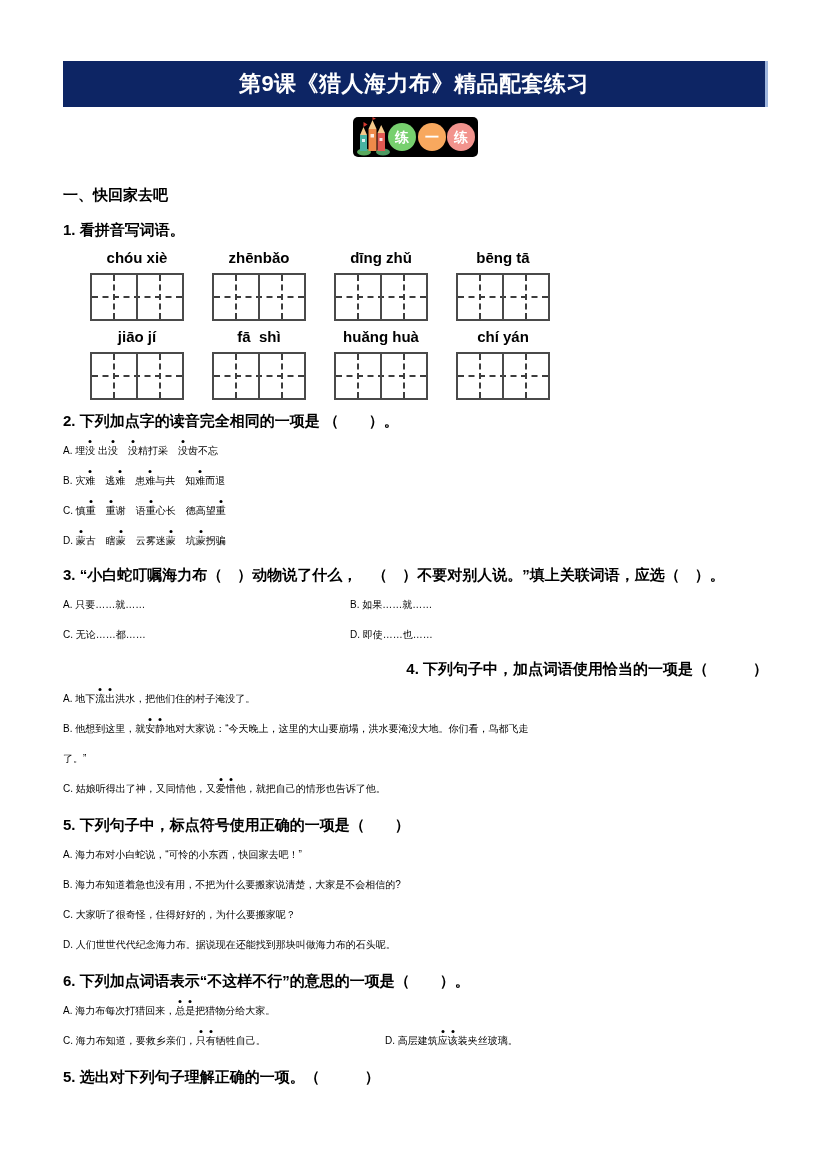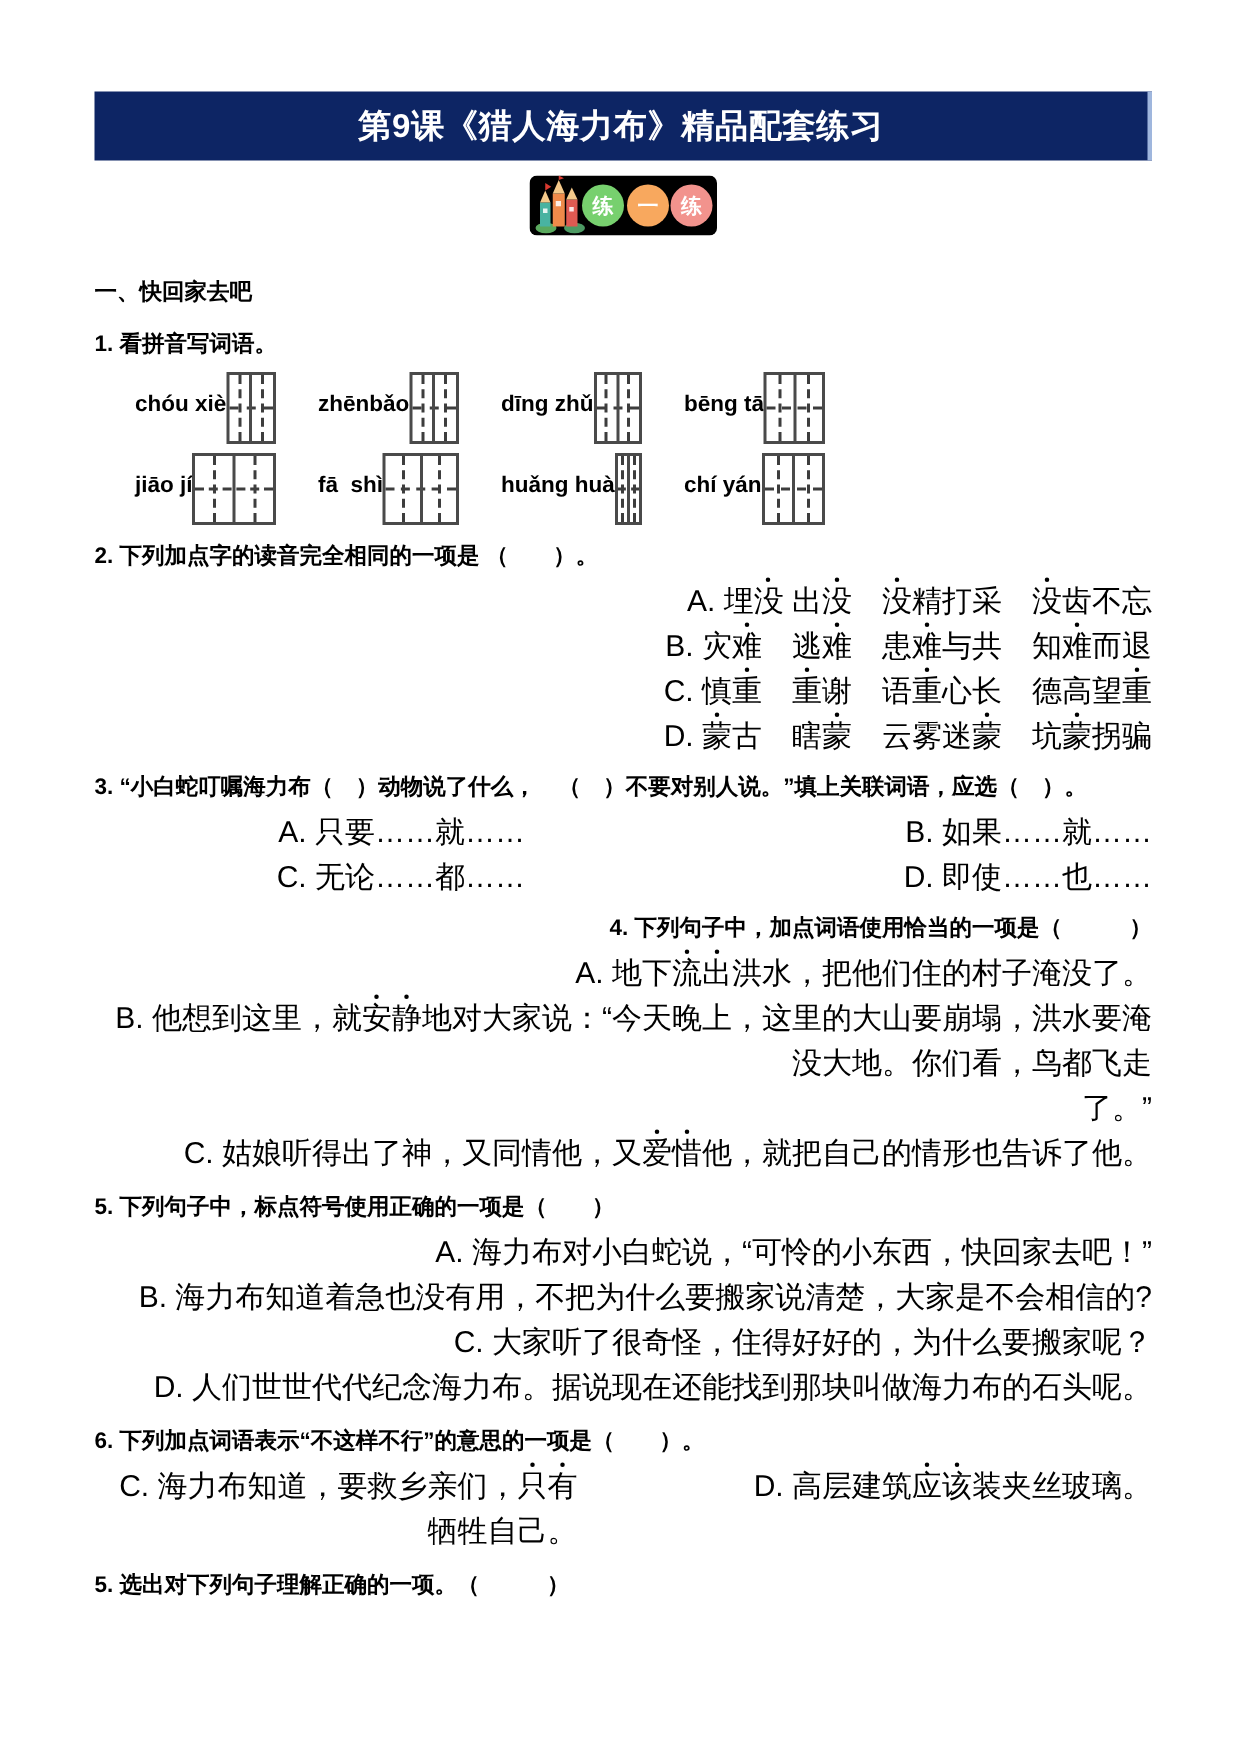--- a/index.html
+++ b/index.html
@@ -25,42 +25,42 @@
   
   .badge-row { display: flex; justify-content: center; margin-top: 10px; }
   .badge-svg { display: block; }
   .badge-text { font-family: "Liberation Sans", "DejaVu Sans", sans-serif; font-weight: bold; }
 
   .section-title { margin-top: 28px; font-size: 15px; font-weight: bold; line-height: 20px; }
 
   
   .stem { font-size: 15px; font-weight: bold; line-height: 20px; }
   .qstem { font-size: 15px; font-weight: bold; line-height: 30px; }
-  .opt { font-size: 20px; line-height: 30px; white-space: pre-wrap; text-align: right; }
+  .opt { font-size: 10px; line-height: 30px; white-space: pre-wrap; }
   #q1 .stem { margin-top: 15px; }
   #q2 .qstem { margin-top: 6px; }
   #q3 .qstem { margin-top: 4px; }
   #q4 .qstem { margin-top: 4px; text-align: right; }
   #q5 .qstem { margin-top: 6px; }
   #q6 .qstem { margin-top: 6px; }
   #q7 .qstem { margin-top: 6px; }
 
   
   .em { position: relative; }
   .em::after {
     content: ""; position: absolute; left: 50%; top: -5px;
     transform: translateX(-50%);
     width: 3px; height: 3px; border-radius: 50%; background: #000;
   }
 
   
   .pinyin-grid { margin-top: 8px; margin-left: 27px; width: 460px; }
   .pg-row { display: flex; gap: 28px; }
   .pg-row + .pg-row { margin-top: 6px; }
-  .pblock { width: 94px; display: flex; flex-direction: row; align-items: center; }
+  .pblock { width: 94px; display: flex; flex-direction: column; align-items: center; }
   .pinyin { font-size: 15px; font-weight: 600; line-height: 20px; margin-bottom: 5px; white-space: pre; }
   .tian { width: 94px; height: 48px; border: 2px solid #4a4a4a; display: flex; position: relative; background: #fff; }
   .tian::before {
     content: ""; position: absolute; left: 0; right: 0; top: 50%; margin-top: -1px;
     border-top: 2px dashed #3d3d3d;
   }
   .cell { flex: 1; position: relative; }
   .cell + .cell { border-left: 2px solid #4a4a4a; }
   .cell::before {
     content: ""; position: absolute; top: 0; bottom: 0; left: 50%; margin-left: -1px;
@@ -209,20 +209,21 @@
     <div class="qstem">5. 下列句子中，标点符号使用正确的一项是（　　）</div>
     <div class="opt">A. 海力布对小白蛇说，“可怜的小东西，快回家去吧！”</div>
     <div class="opt">B. 海力布知道着急也没有用，不把为什么要搬家说清楚，大家是不会相信的?</div>
     <div class="opt">C. 大家听了很奇怪，住得好好的，为什么要搬家呢？</div>
     <div class="opt">D. 人们世世代代纪念海力布。据说现在还能找到那块叫做海力布的石头呢。</div>
   </section>
 
   <section id="q6">
     <div class="qstem">6. 下列加点词语表示“不这样不行”的意思的一项是（　　）。</div>
     <div class="opt two-col-wide">
+      <span>A. 海力布每次打猎回来，<span class="em">总</span><span class="em">是</span>把猎物分给大家。</span>
     </div>
     <div class="opt two-col-wide">
       <span>C. 海力布知道，要救乡亲们，<span class="em">只</span><span class="em">有</span>牺牲自己。</span>
       <span>D. 高层建筑<span class="em">应</span><span class="em">该</span>装夹丝玻璃。</span>
     </div>
   </section>
 
   <section id="q7">
     <div class="qstem">5. 选出对下列句子理解正确的一项。（　　　）</div>
   </section>

